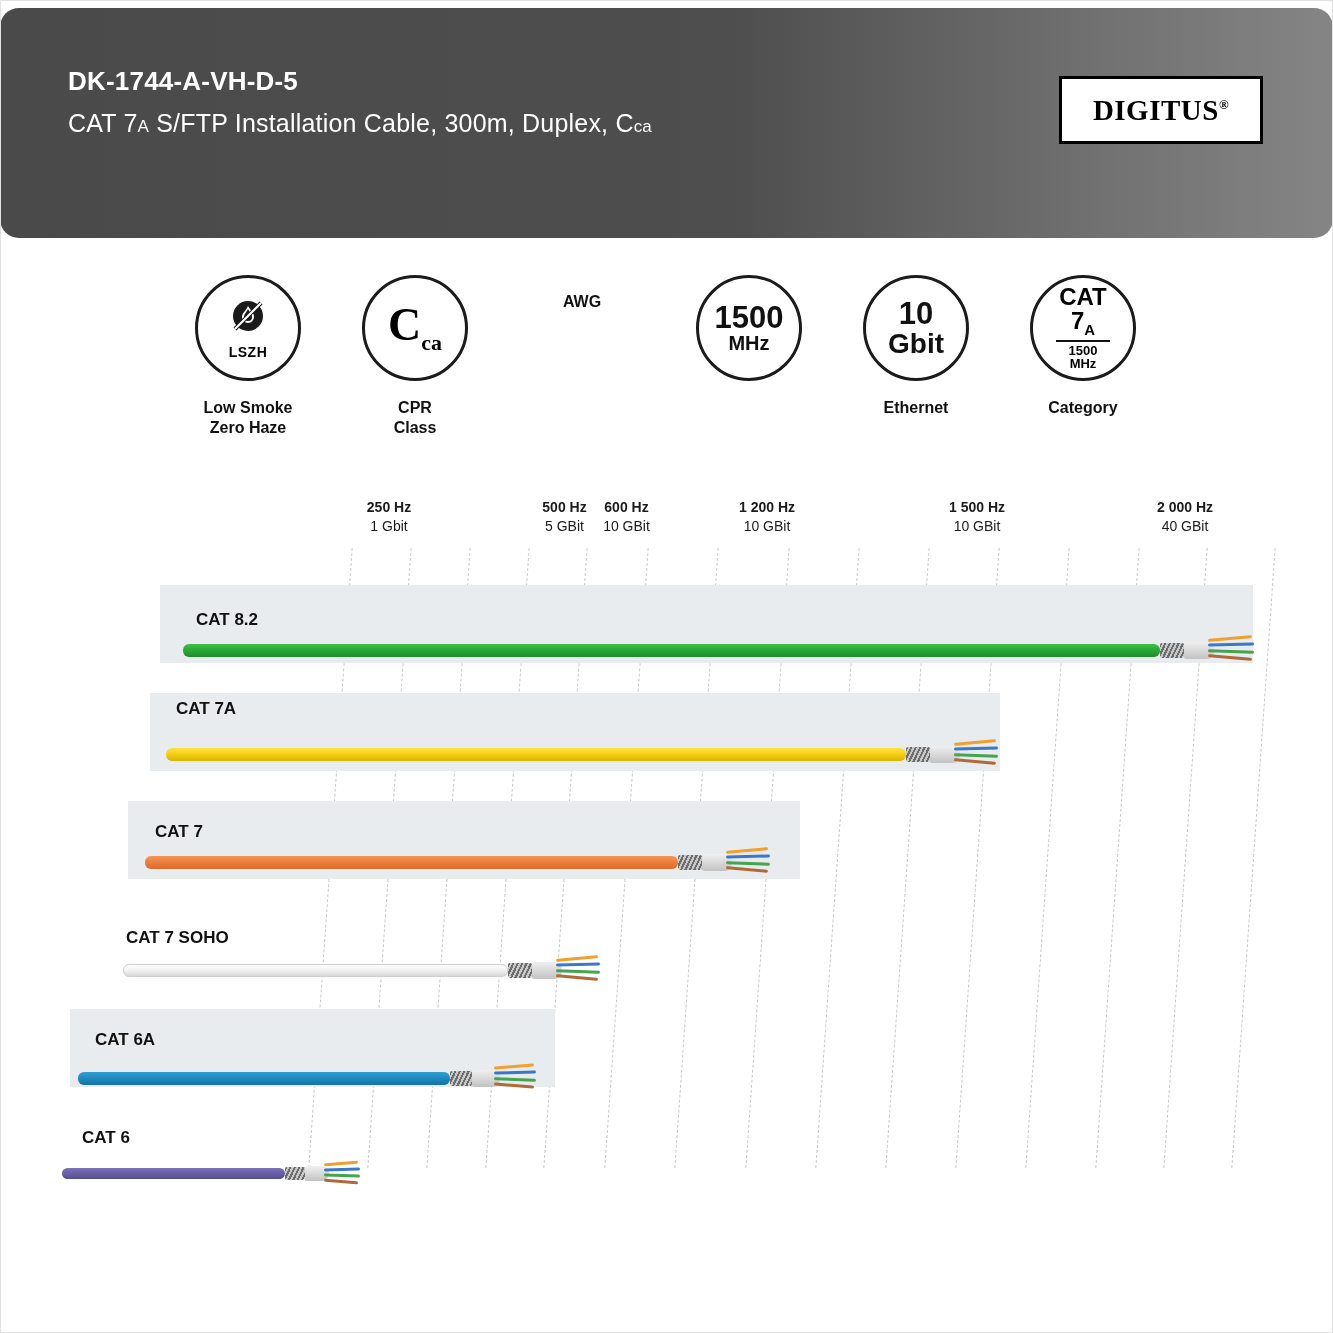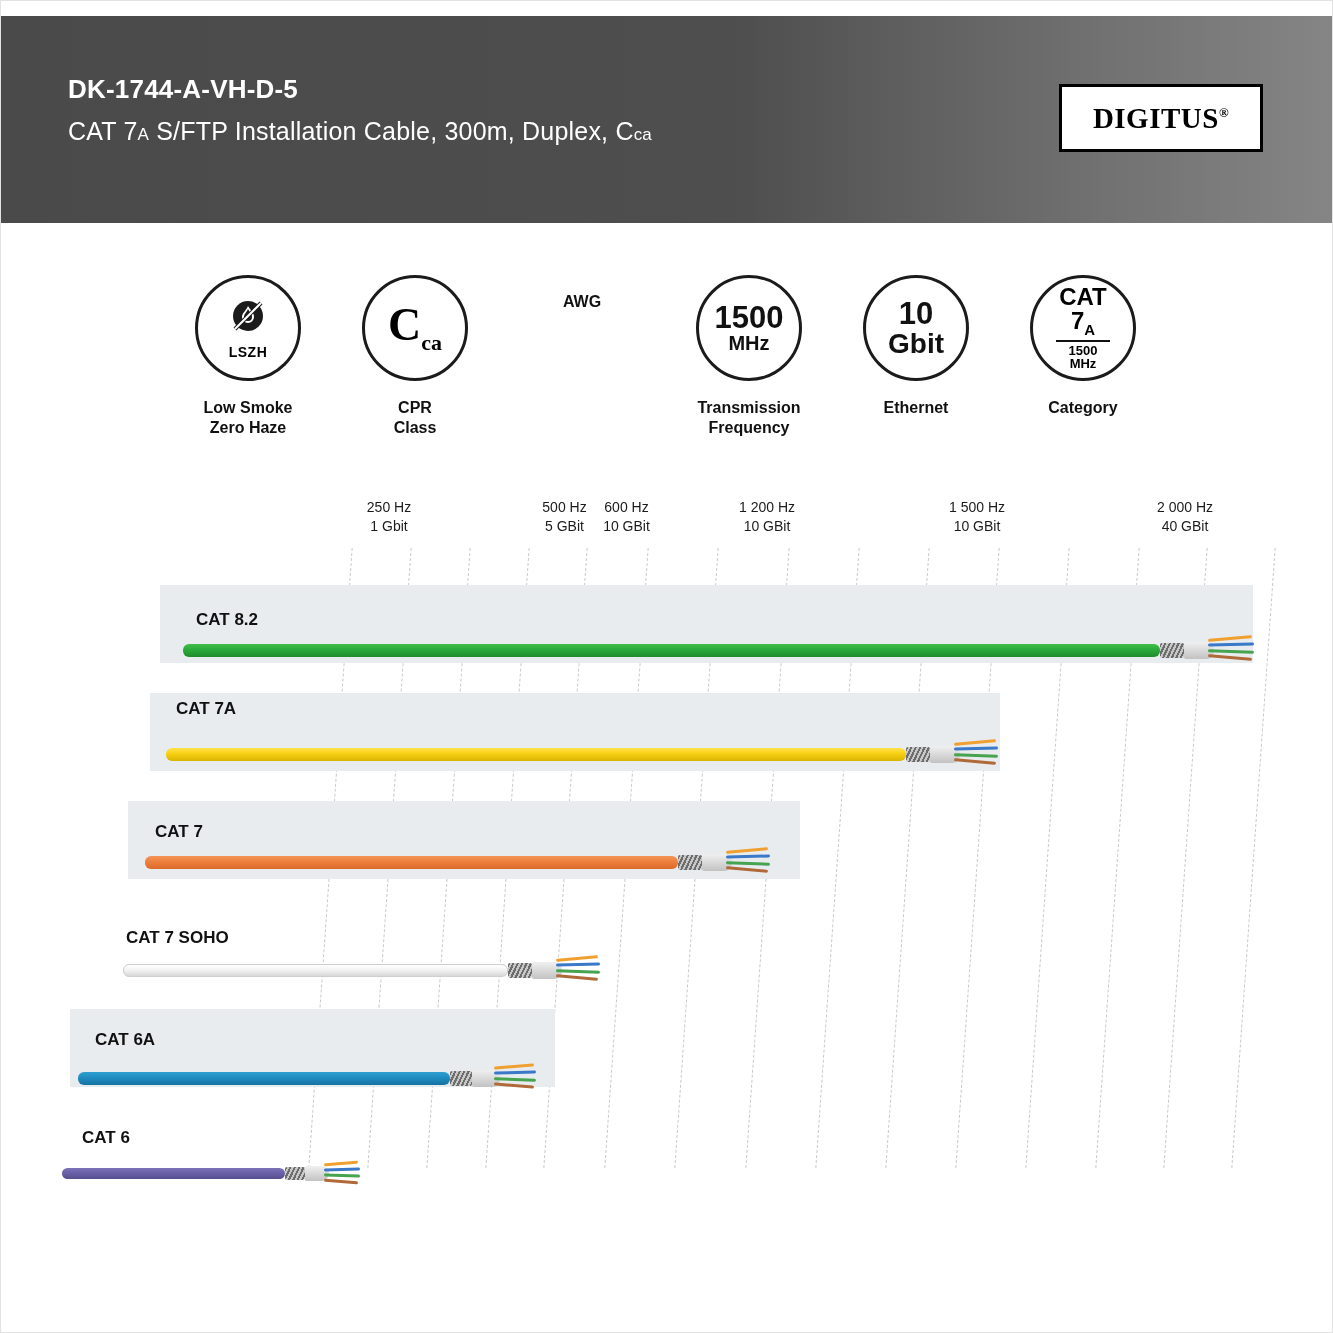--- a/index.html
+++ b/index.html
@@ -13,24 +13,25 @@
   #page {
     position: relative;
     width: 1333px;
     height: 1333px;
     background: #ffffff;
     overflow: hidden;
   }
   
   .header {
     position: absolute;
-    left: 0; top: 16px;
+    left: 0; top: 8px;
     width: 1333px;
-    height: 207px;
+    height: 230px;
     background: linear-gradient(to right, #4a4a4a 0%, #4e4e4e 55%, #6e6e6e 80%, #858585 100%);
+    border-radius: 19px;
   }
   .header-title {
     position: absolute;
     left: 68px;
     top: 58px;
     color: #ffffff;
     font-size: 26px;
     font-weight: bold;
     letter-spacing: 0.2px;
   }
@@ -133,21 +134,21 @@
     width: 1333px;
     height: 740px;
   }
   .freq-label {
     position: absolute;
     text-align: center;
     font-size: 14px;
     color: #1b1b1b;
     line-height: 1.35;
   }
-  .freq-label .hz { font-weight: normal; }
+  .freq-label .hz { font-weight: bold; }
   .freq-label .gb { font-weight: normal; }
 
   .gridline {
     position: absolute;
     top: 68px;
     width: 1px;
     height: 620px;
     border-left: 1px dashed #c9c9c9;
   }
   .band {
@@ -253,24 +254,20 @@
     <div class="icon-item" style="left:487px; top:20px;">
       <div class="icon-caption">
         <span>AWG</span>
       </div>
     </div>
 
     <div class="icon-item" style="left:654px; top:20px;">
       <div class="circle">
         <div class="big">1500</div>
         <div class="mid">MHz</div>
-      </div>
-      <div class="icon-caption">
-        <span>Transmission</span><br>
-        <span>Frequency</span>
       </div>
     </div>
 
     <div class="icon-item" style="left:821px; top:20px;">
       <div class="circle">
         <div class="big">10</div>
         <div class="big smaller">Gbit</div>
       </div>
       <div class="icon-caption">
         <span>Ethernet</span>

